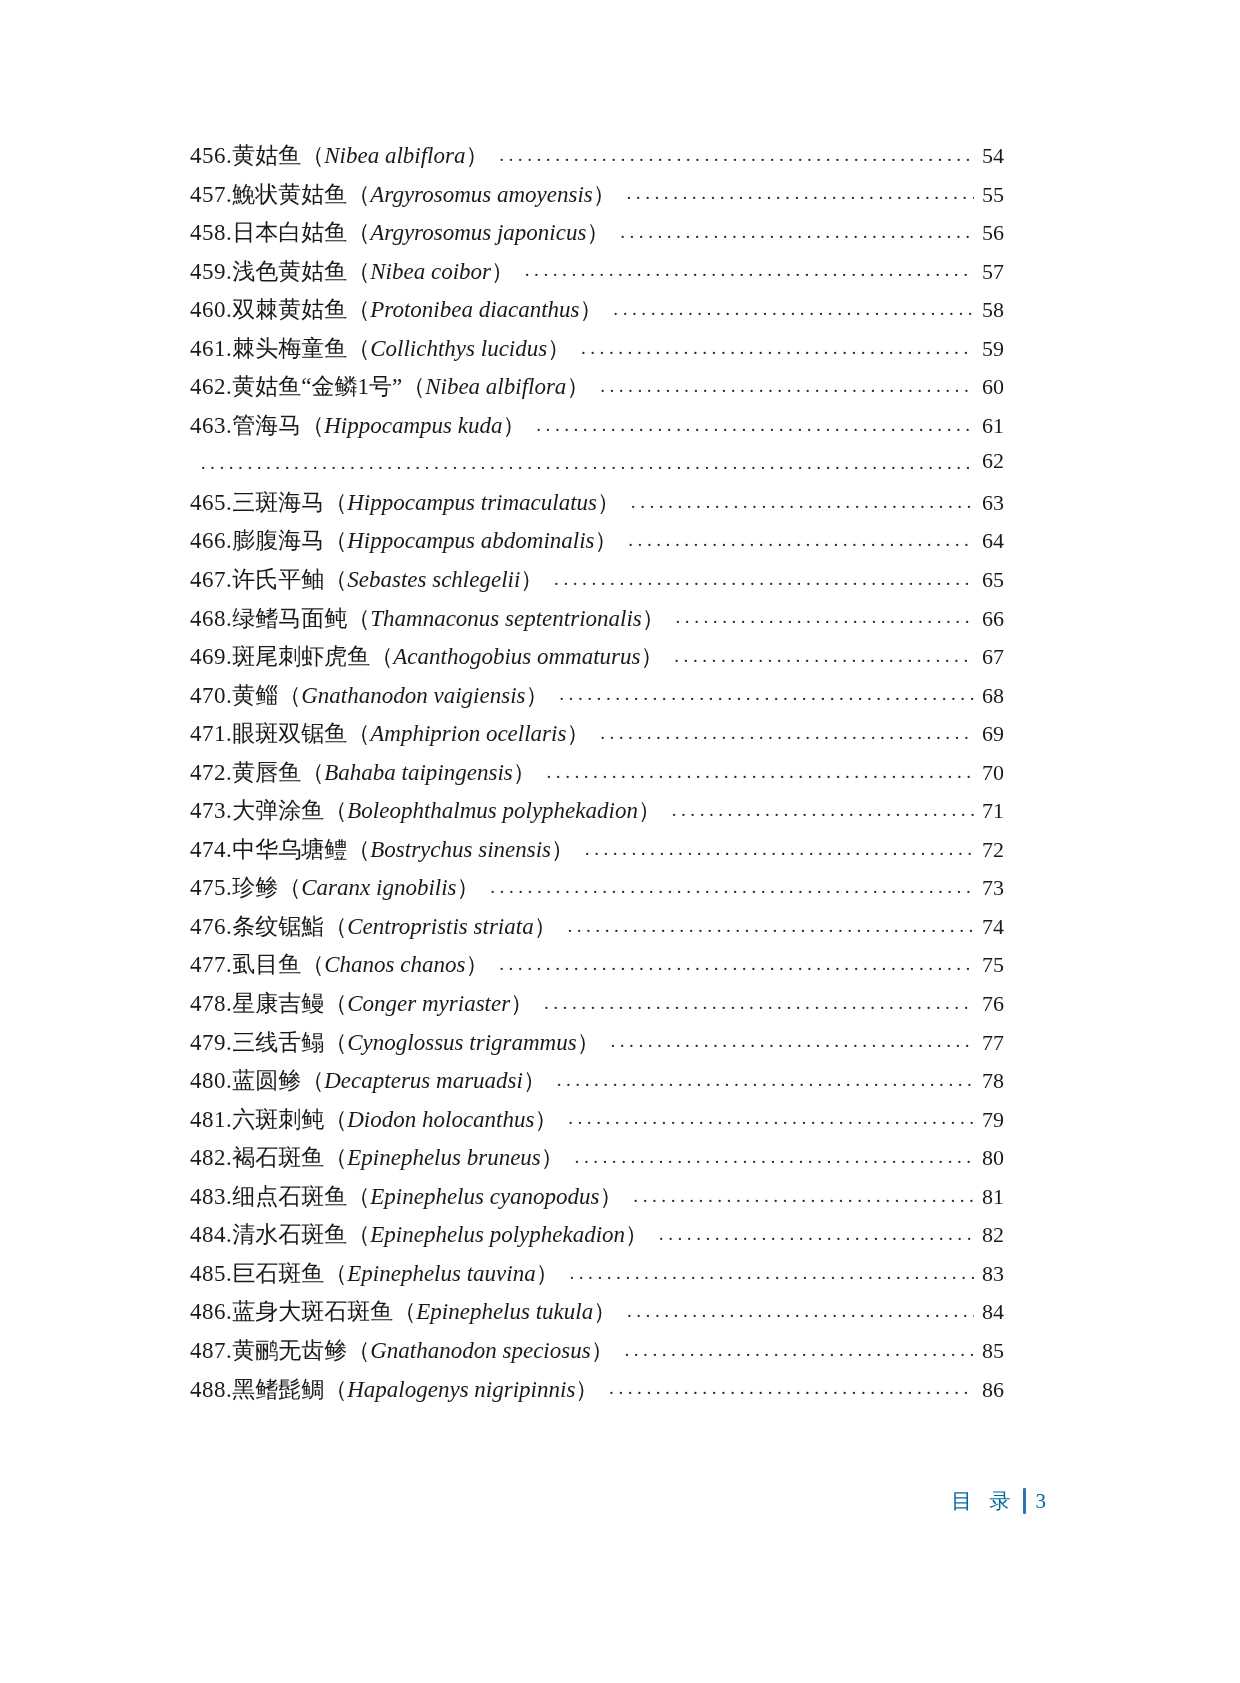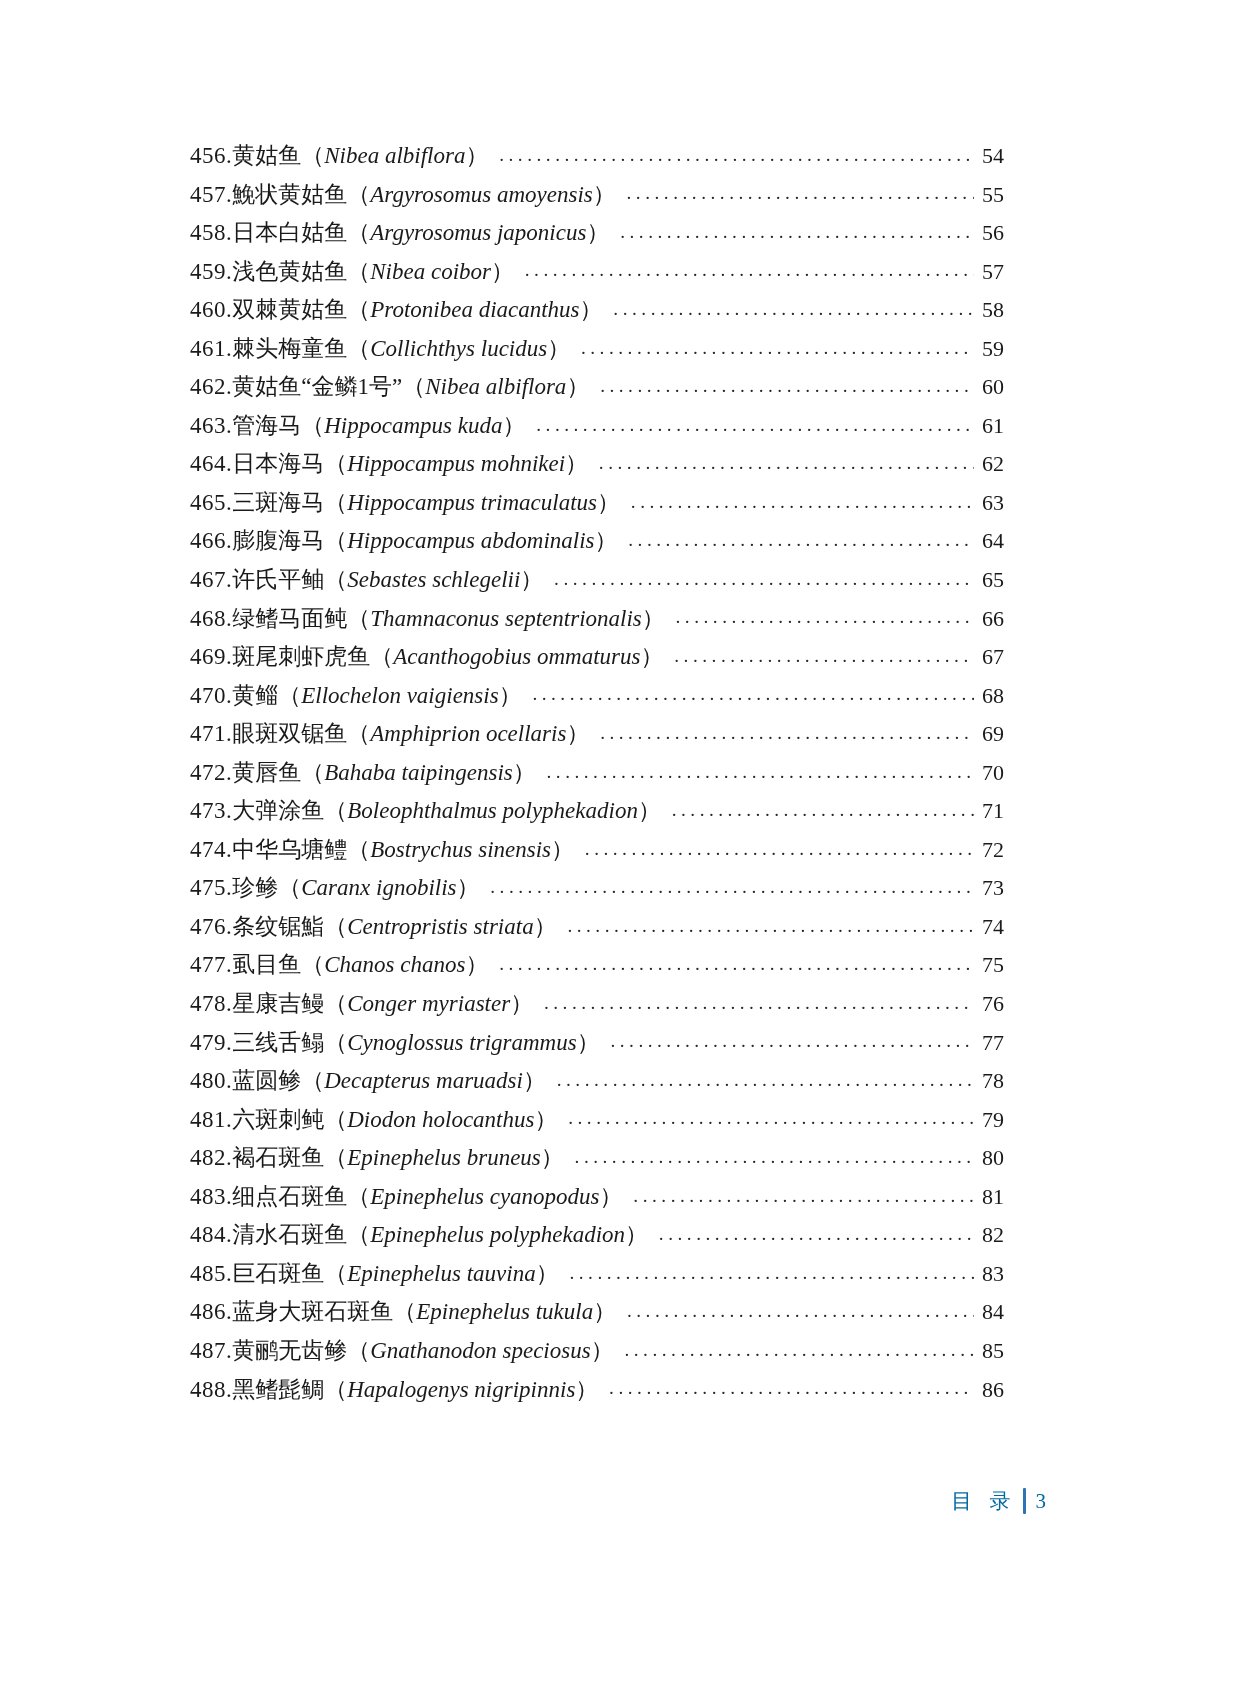--- a/index.html
+++ b/index.html
@@ -133,21 +133,20 @@
     <span class="page-num">60</span>
   </div>
 
   <div class="toc-row">
     <span class="entry-title"><span class="num">463.</span><span class="cn">管海马</span><span class="paren open">（</span><span class="latin">Hippocampus kuda</span><span class="paren close">）</span></span>
     <span class="dots"></span>
     <span class="page-num">61</span>
   </div>
 
   <div class="toc-row">
-    <span class="entry-title"><span class="num">464.</span><span class="cn">日本海马</span><span class="paren open">（</span><span class="latin">Hippocampus mohnikei</span><span class="paren close">）</span></span>
     <span class="dots"></span>
     <span class="page-num">62</span>
   </div>
 
   <div class="toc-row">
     <span class="entry-title"><span class="num">465.</span><span class="cn">三斑海马</span><span class="paren open">（</span><span class="latin">Hippocampus trimaculatus</span><span class="paren close">）</span></span>
     <span class="dots"></span>
     <span class="page-num">63</span>
   </div>
 
@@ -169,21 +168,21 @@
     <span class="page-num">66</span>
   </div>
 
   <div class="toc-row">
     <span class="entry-title"><span class="num">469.</span><span class="cn">斑尾刺虾虎鱼</span><span class="paren open">（</span><span class="latin">Acanthogobius ommaturus</span><span class="paren close">）</span></span>
     <span class="dots"></span>
     <span class="page-num">67</span>
   </div>
 
   <div class="toc-row">
-    <span class="entry-title"><span class="num">470.</span><span class="cn">黄鲻</span><span class="paren open">（</span><span class="latin">Ellochelon vaigiensis</span><span class="paren close">）</span></span>
+    <span class="entry-title"><span class="num">470.</span><span class="cn">黄鲻</span><span class="paren open">（</span><span class="latin">Gnathanodon vaigiensis</span><span class="paren close">）</span></span>
     <span class="dots"></span>
     <span class="page-num">68</span>
   </div>
 
   <div class="toc-row">
     <span class="entry-title"><span class="num">471.</span><span class="cn">眼斑双锯鱼</span><span class="paren open">（</span><span class="latin">Amphiprion ocellaris</span><span class="paren close">）</span></span>
     <span class="dots"></span>
     <span class="page-num">69</span>
   </div>
 

